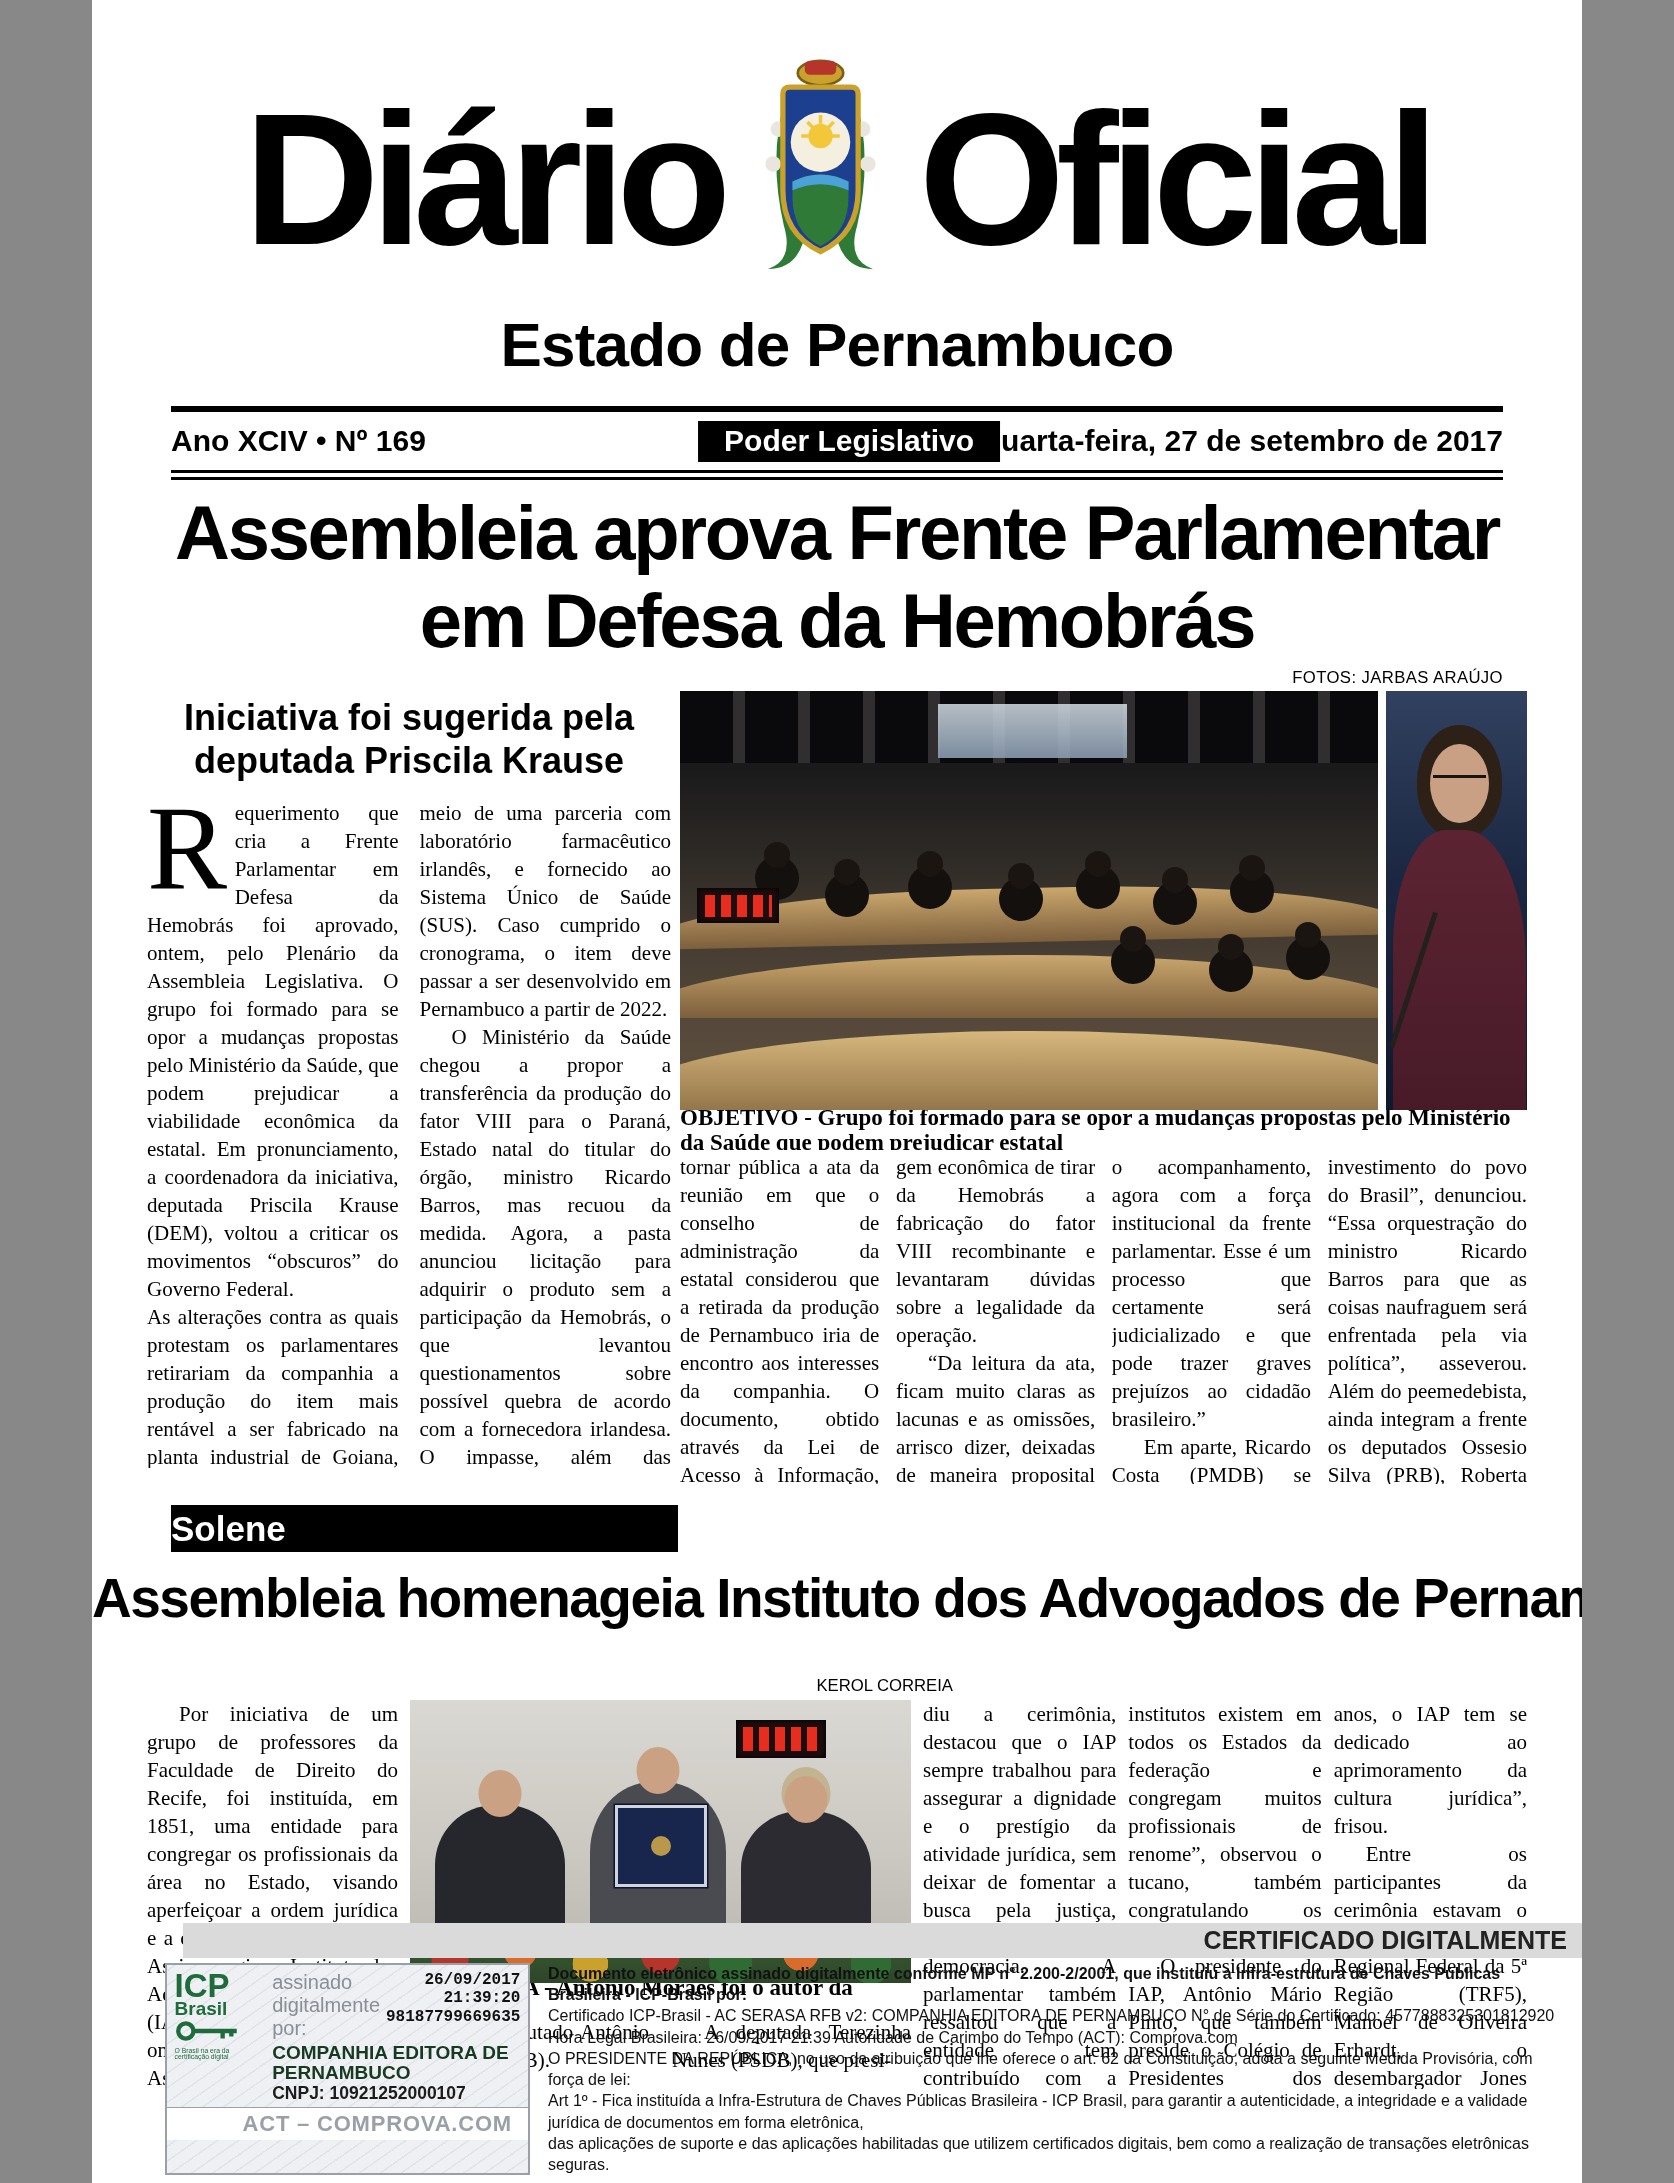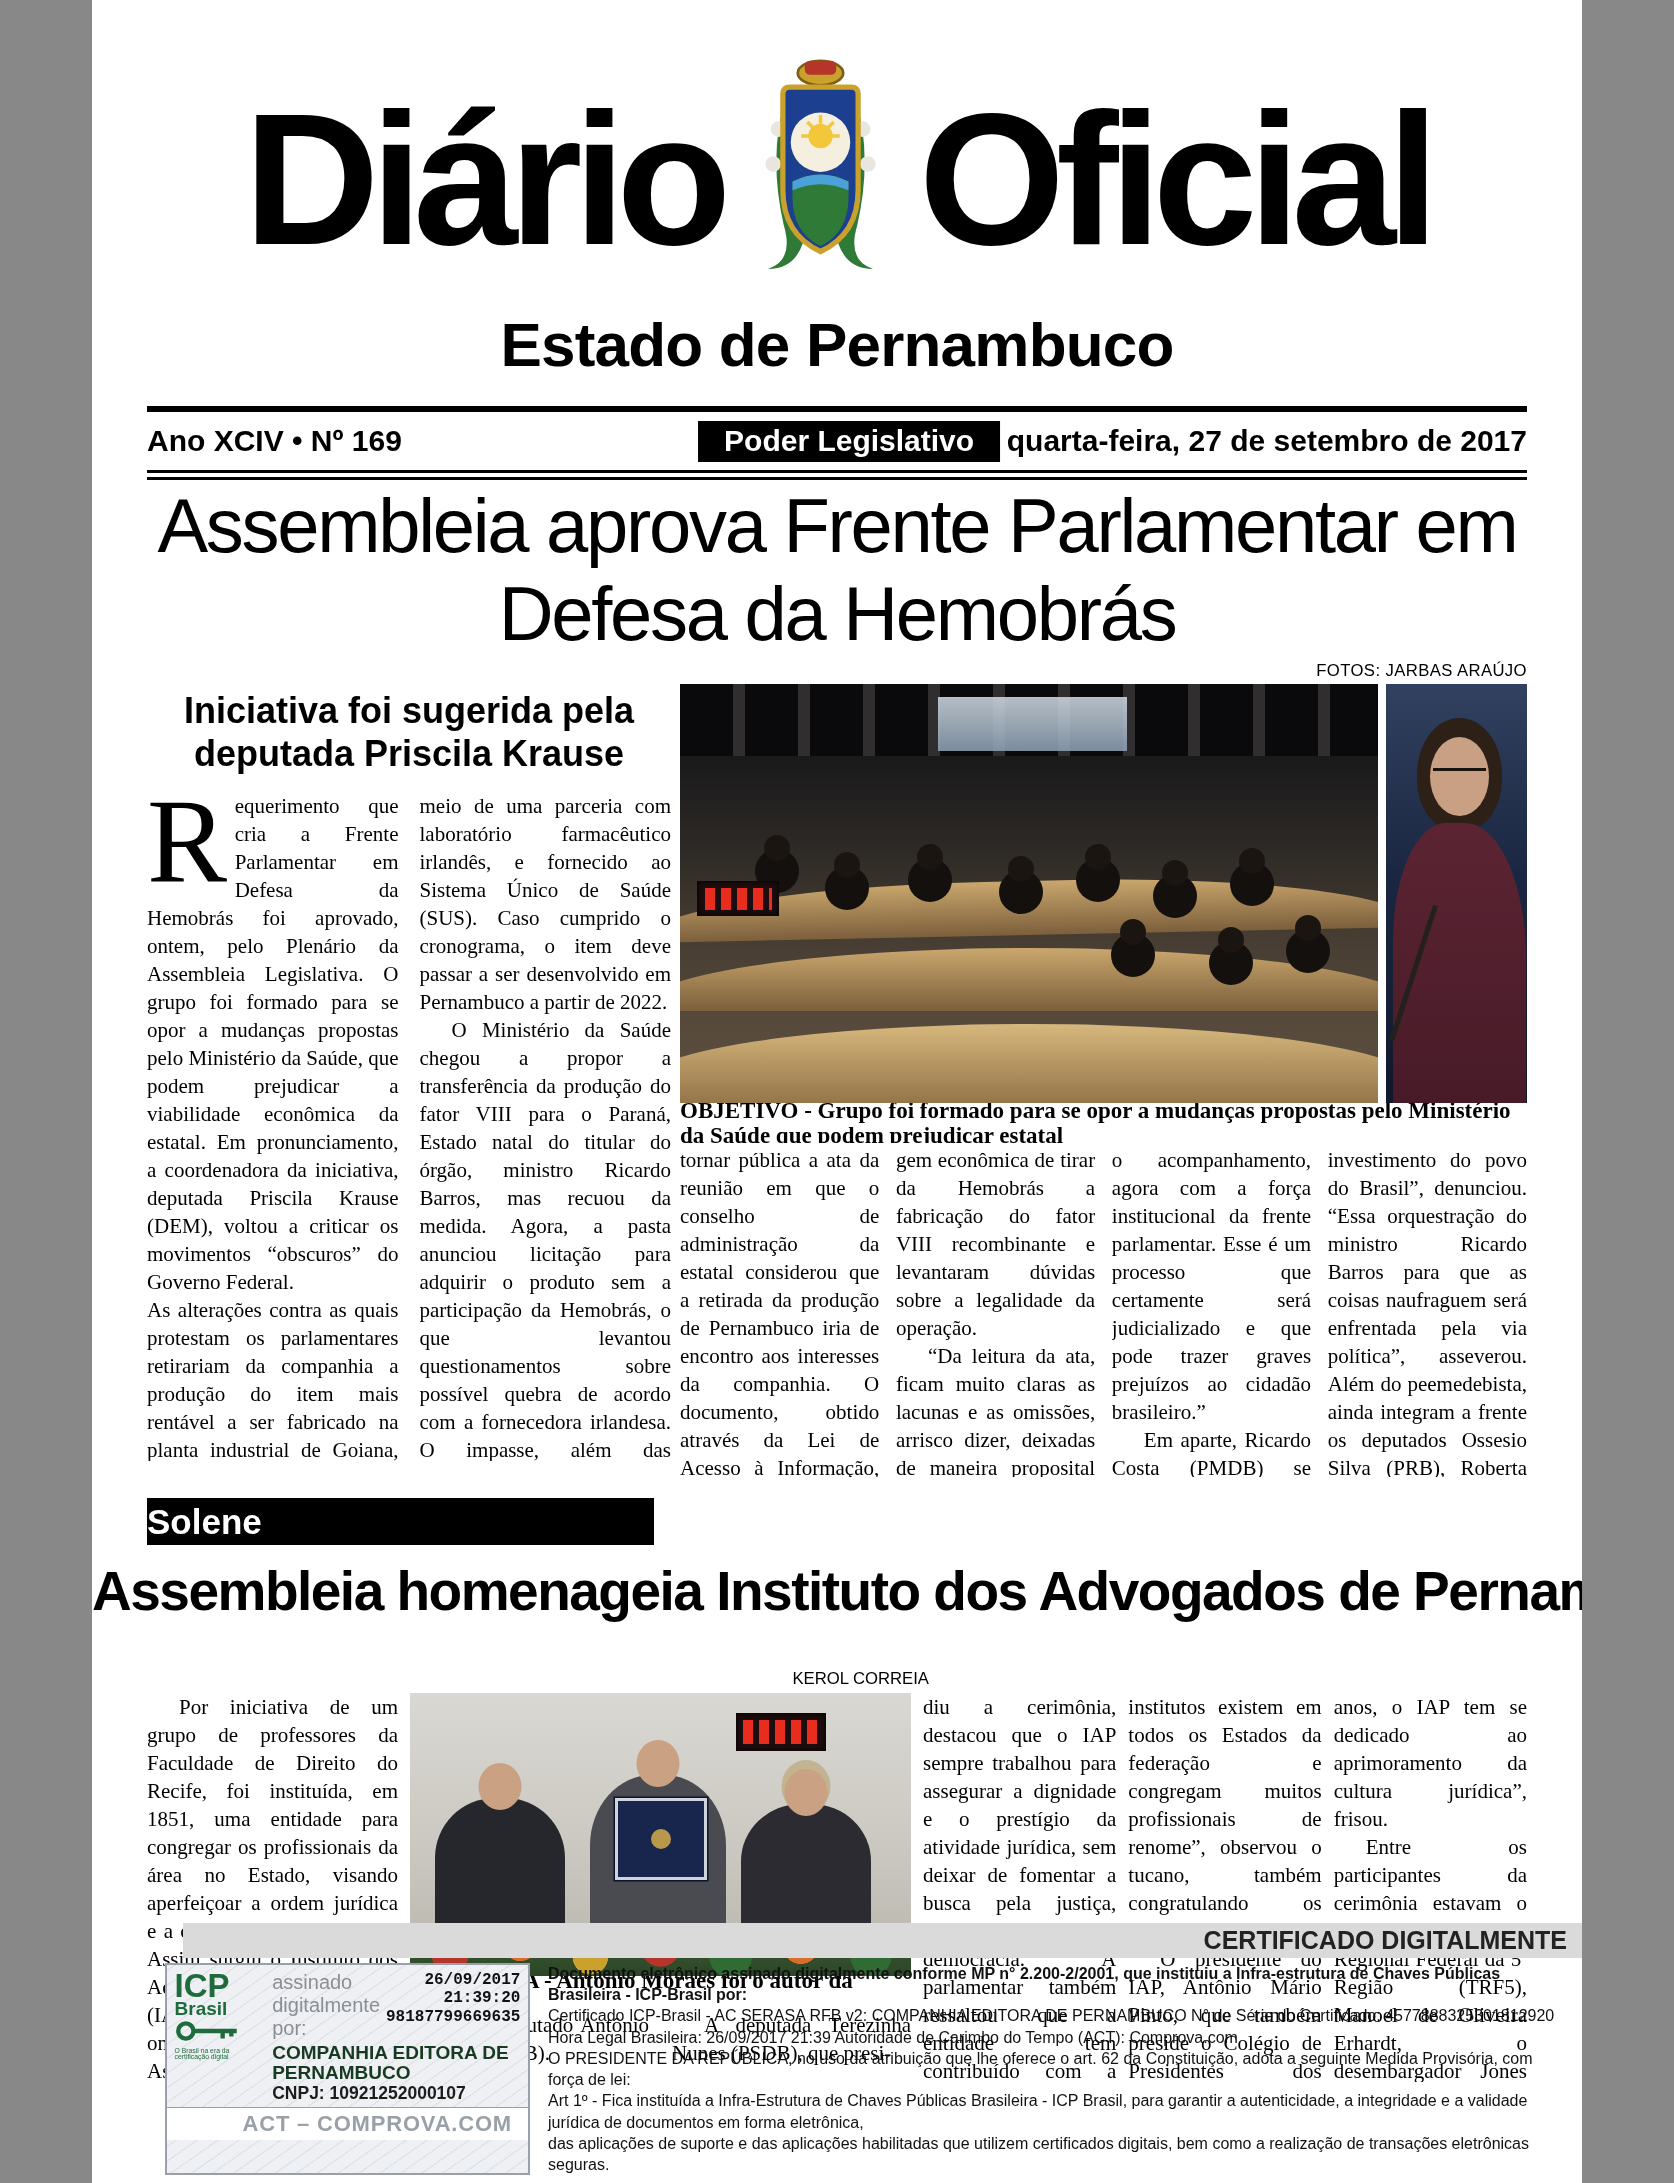--- a/index.html
+++ b/index.html
@@ -1,39 +1,39 @@
 <!DOCTYPE html>
 <html lang="pt" style="font-size:12px"><head>
 <meta charset="utf-8">
 <style>
   html,body{margin:0;padding:0;background:#888;}
   .page{position:relative;width:1490px;height:2183px;background:#fff;margin:0 auto;
         overflow:hidden;font-family:"Liberation Serif",serif;color:#000;}
-  .inner{margin:0 55px;}
+  .inner{margin:0 79px;}
 
   
   .masthead{padding-top:50px;text-align:center;}
   .mast-title{display:flex;align-items:center;justify-content:center;gap:10.6px;
     font-family:"Liberation Sans",sans-serif;font-weight:bold;font-size:188px;line-height:1;
     letter-spacing:-9px;}
   .mast-title .arms{flex:0 0 auto;}
   .mast-sub{font-family:"Liberation Sans",sans-serif;font-weight:bold;font-size:62px;
     letter-spacing:-0.8px;margin-top:1.5px;}
 
   
   .rule-thick{height:6.8px;background:#000;margin-top:26px;}
   .dateline{position:relative;display:flex;align-items:center;justify-content:space-between;
     height:58px;font-family:"Liberation Sans",sans-serif;font-weight:bold;font-size:30px;}
   .badge{position:absolute;left:50%;transform:translateX(-46%);background:#000;color:#fff;
     padding:3.8px 26px;font-size:30px;}
   .rule-double{border-top:3px solid #000;border-bottom:3px solid #000;height:3.8px;}
 
   
-  .headline1{font-family:"Liberation Sans",sans-serif;font-weight:normal;font-size:76px;
-    line-height:1.16;letter-spacing:-2.3px;text-align:center;max-width:1405px;margin:2px auto 0;}
+  .headline1{font-family:"Liberation Sans",sans-serif;font-weight:bold;font-size:76px;
+    line-height:1.16;letter-spacing:-2.3px;text-align:center;max-width:1405px;margin:9px auto 0;}
   .credit{font-family:"Liberation Sans",sans-serif;font-size:16.7px;letter-spacing:0.4px;
     text-align:right;margin-top:3px;}
   .story1{display:flex;gap:9px;margin:3px 55px 8px;}
   .left-block{width:524px;flex:0 0 auto;}
   .subheadline{font-family:"Liberation Sans",sans-serif;font-size:36px;line-height:1.2;
     text-align:center;margin:4.6px 0 16.7px;}
   .cols2{display:flex;gap:21px;height:669px;overflow:hidden;}
   .cols2 .body-col{flex:1;}
   .right-stack{flex:1;display:flex;flex-direction:column;}
   .photos-row{display:flex;gap:7.6px;height:419px;}

